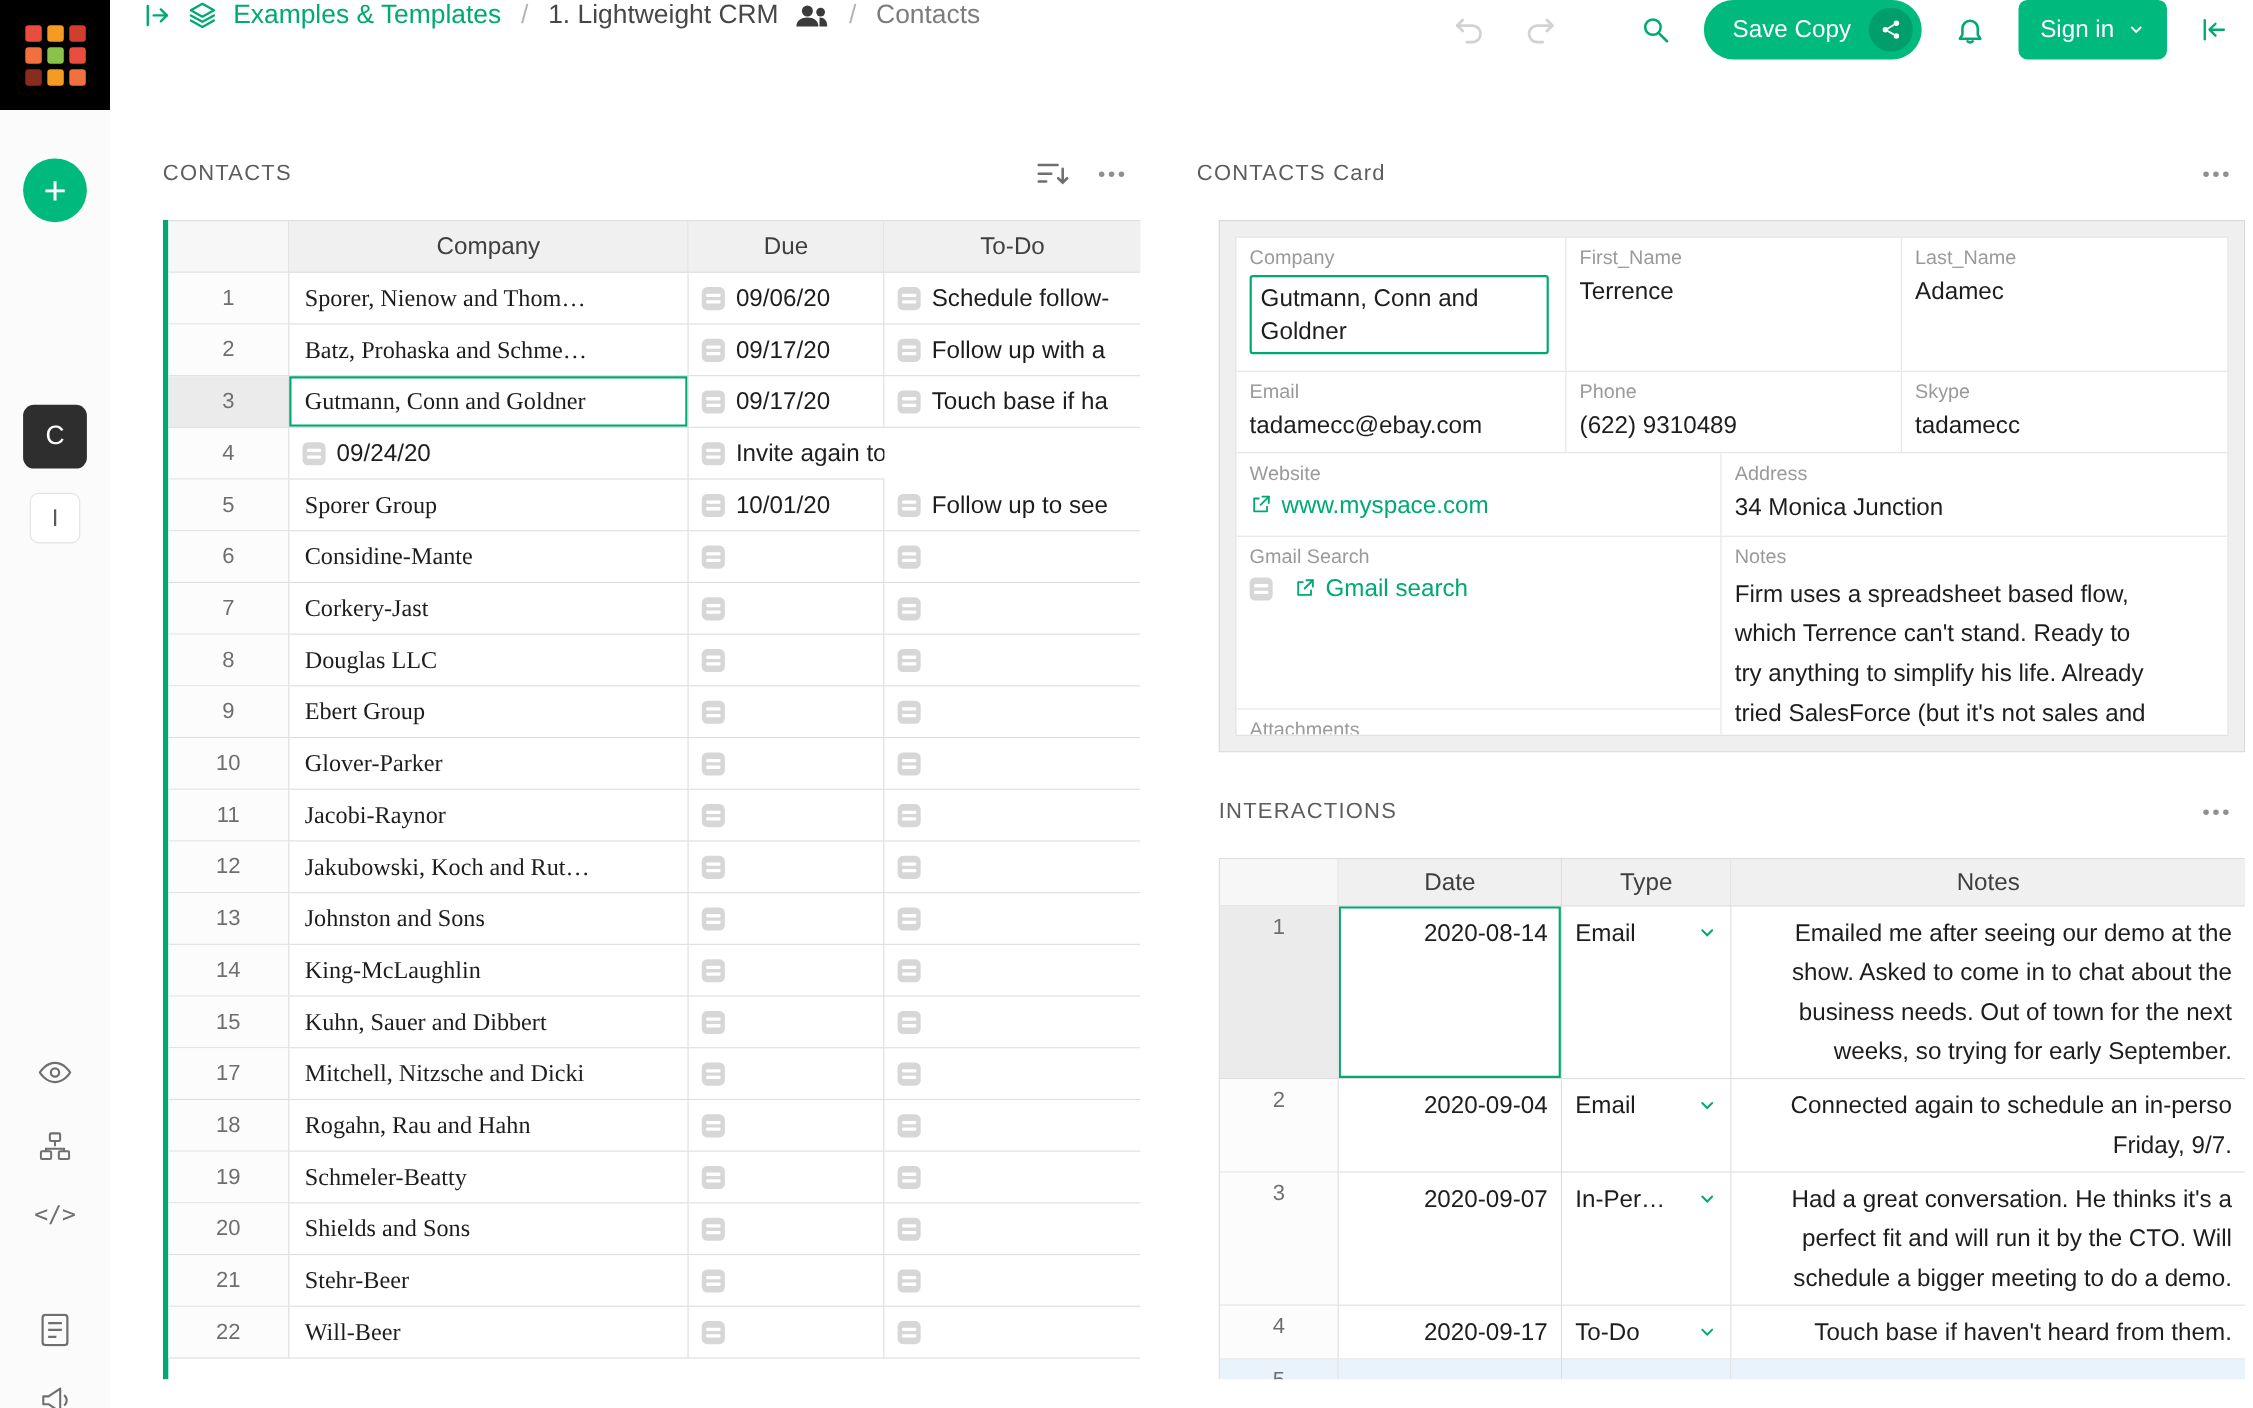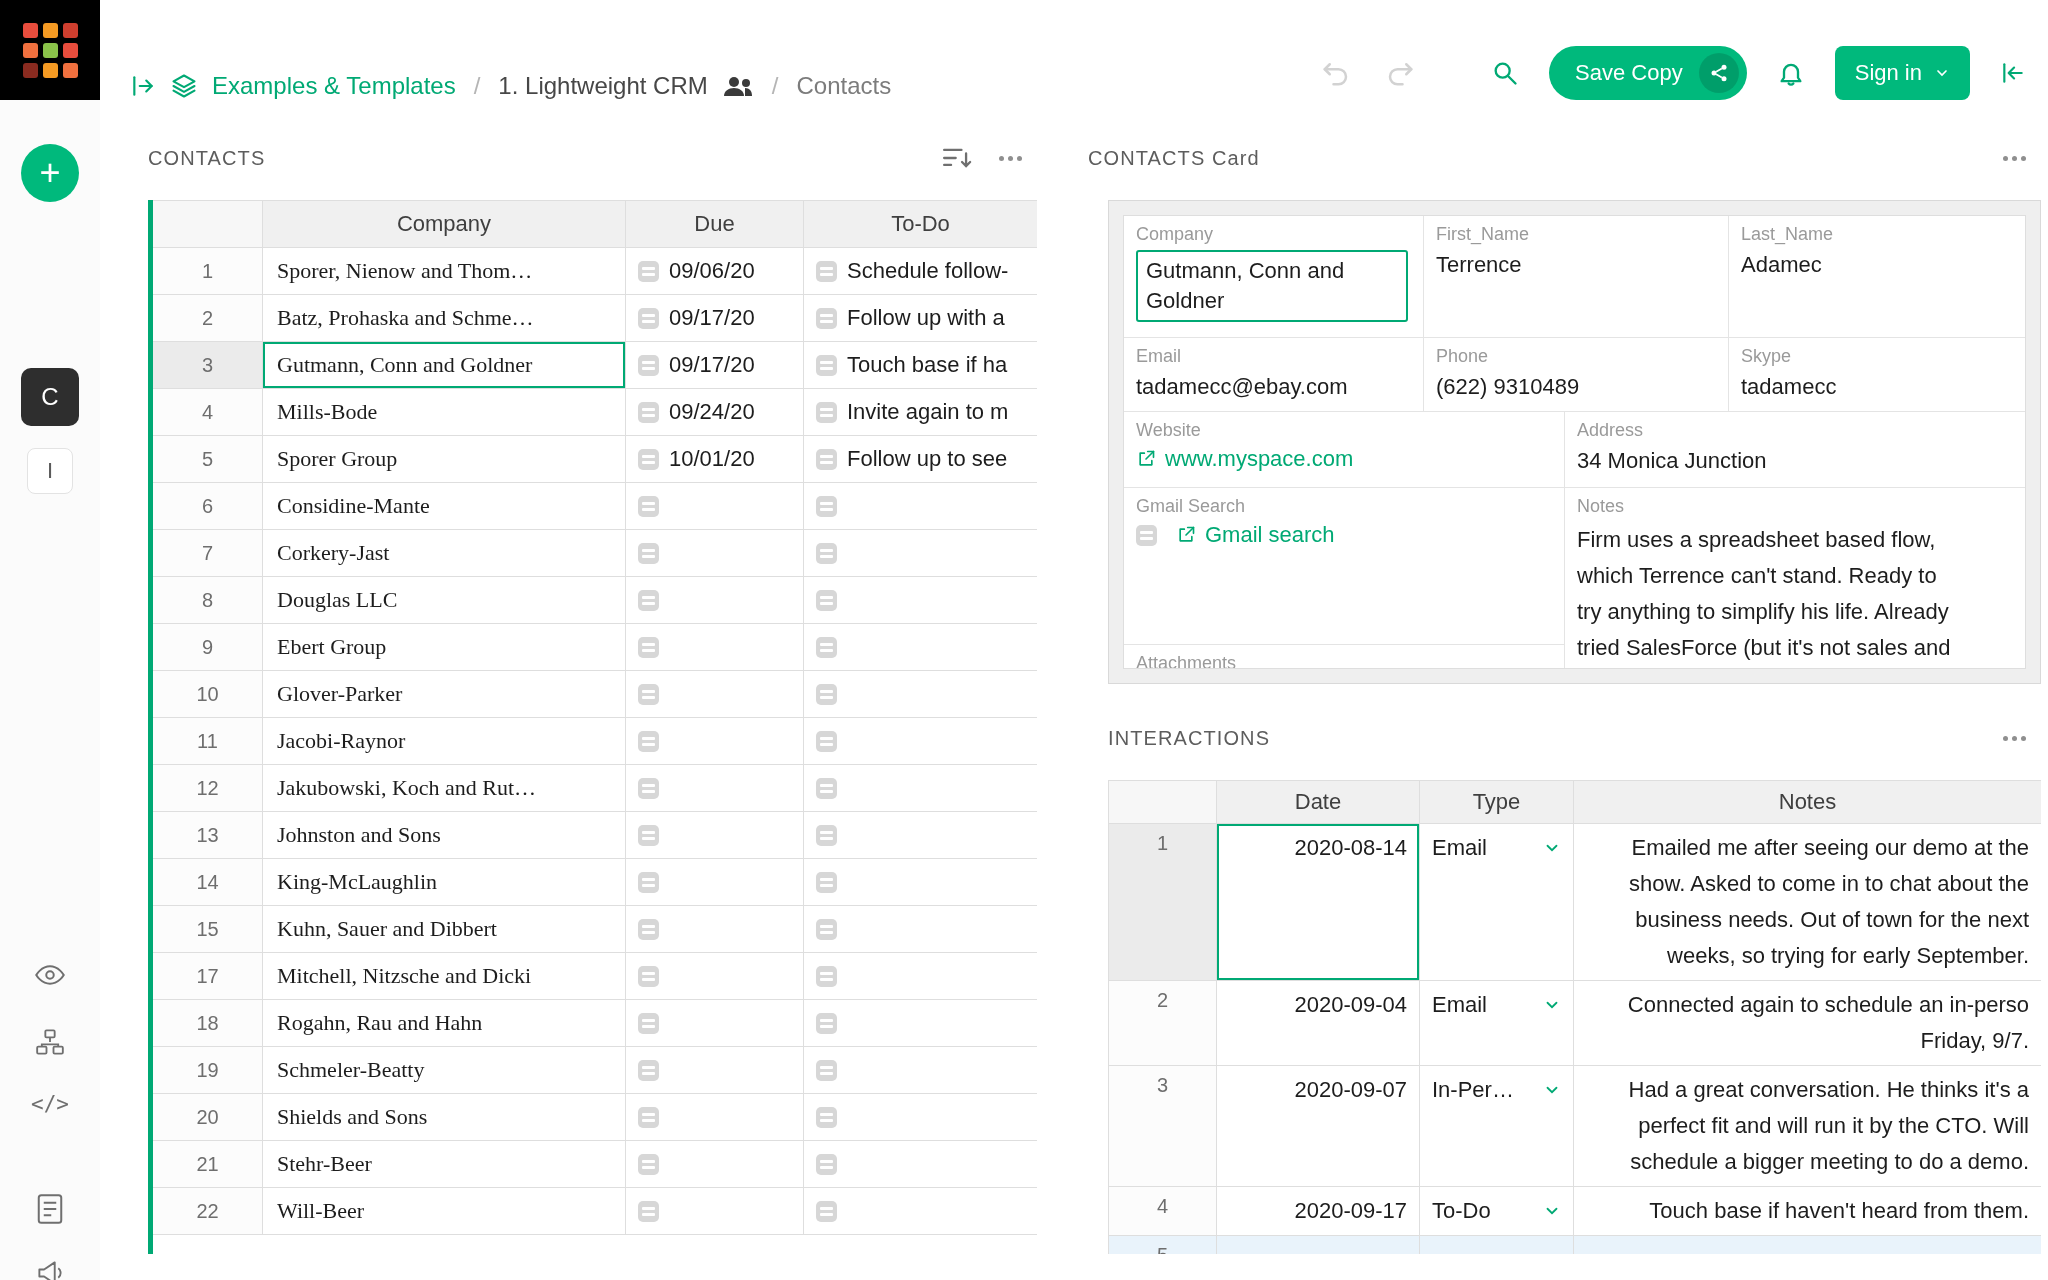--- a/index.html
+++ b/index.html
@@ -8,21 +8,21 @@
     --border:#dedede;
     --cell-text:#1d1d1d;
     --label:#9a9a9a;
     --numtext:#6e6e6e;
   }
   *{margin:0;padding:0;box-sizing:border-box;}
   html,body{width:2048px;height:1280px;background:#fff;font-family:"Liberation Sans",sans-serif;overflow:hidden;position:relative;}
   svg{display:block;}
 
   
-  .header{position:absolute;top:0;left:0;width:2048px;height:100px;background:#fff;display:flex;align-items:flex-end;z-index:5;}
+  .header{position:absolute;top:0;left:0;width:2048px;height:100px;background:#fff;display:flex;align-items:flex-start;z-index:5;}
   .logo{width:100px;height:100px;background:#000;display:grid;place-items:center;flex:none;}
   .logo-grid{display:grid;grid-template-columns:repeat(3,15px);gap:5px;}
   .logo-grid span{width:15px;height:15px;border-radius:3px;}
   .logo-grid span:nth-child(1){background:#e84d3d}.logo-grid span:nth-child(2){background:#f59b23}
   .logo-grid span:nth-child(3){background:#cf3f2f}.logo-grid span:nth-child(4){background:#f0703f}
   .logo-grid span:nth-child(5){background:#8bc34a}.logo-grid span:nth-child(6){background:#e84d3d}
   .logo-grid span:nth-child(7){background:#8a2b20}.logo-grid span:nth-child(8){background:#f59b23}
   .logo-grid span:nth-child(9){background:#f0703f}
   .hdr-left{display:flex;align-items:center;gap:14px;padding-left:30px;font-size:24px;white-space:nowrap;}
   .bc-root{color:var(--green);cursor:pointer;}
@@ -302,21 +302,20 @@
             <span>09/17/20</span>
           </div>
           <div class="cell todocell">
             <span class="note-ic"></span>
             <span>Touch base if ha</span>
           </div>
         </div>
 
         <div class="crow">
           <div class="cell num">4</div>
-          <div class="cell company">Mills-Bode</div>
           <div class="cell duecell">
             <span class="note-ic"></span>
             <span>09/24/20</span>
           </div>
           <div class="cell todocell">
             <span class="note-ic"></span>
             <span>Invite again to m</span>
           </div>
         </div>
 

